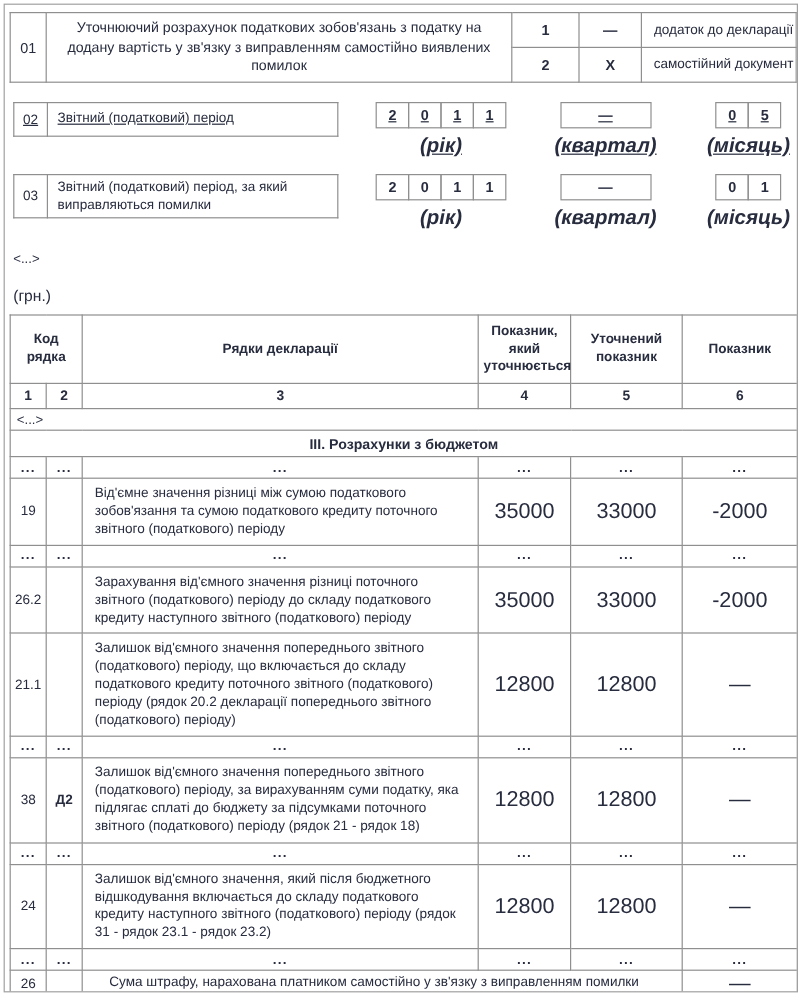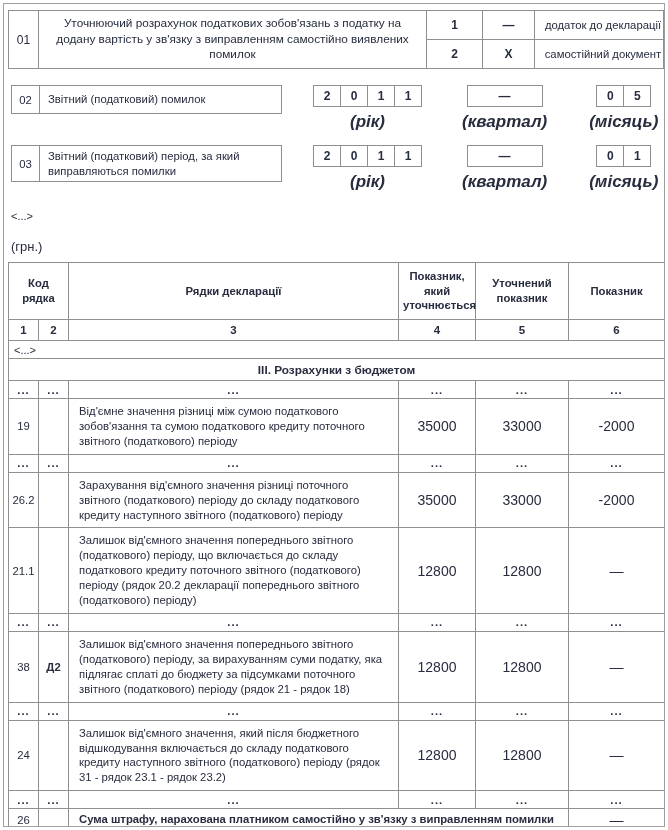--- a/index.html
+++ b/index.html
@@ -26,21 +26,21 @@
   .t01 { width:656px; margin-top:1px; }
   .t01 td { border:1px solid #8f8f8f; vertical-align:middle; }
   .t01 .code  { width:30px; text-align:center; font-size:12px; }
   .t01 .title { width:388px; text-align:center; font-weight:normal; font-size:11.8px; line-height:1.32; padding:3px 10px; }
   .t01 .num   { width:56px; text-align:center; font-weight:bold; font-size:12px; height:29px; }
   .t01 .mark  { width:52px; text-align:center; font-weight:bold; font-size:12px; }
   .t01 .lbl   { text-align:center; font-size:11.3px; padding-left:8px; }
 
   
   .period-row { display:flex; align-items:flex-start; margin-left:3px; }
-  .p02 { margin-top:16px; }
+  .p02 { margin-top:16px;text-decoration:underline; }
   .p03 { margin-top:13px; }
   .pbox { width:271px; }
   .pbox td { border:1px solid #8f8f8f; font-size:11.3px; }
   .pbox .code { width:28px; text-align:center; }
   .pbox .pdesc { padding:3px 8px; line-height:1.3; }
   .p02 .pbox td { height:28px; }
   .pgroup { display:flex; flex-direction:column; align-items:center; }
   .g-year    { margin-left:31px; }
   .g-quarter { margin-left:40px; }
   .g-month   { margin-left:42px; }
@@ -63,23 +63,23 @@
   .main { width:656px; margin-top:8px; table-layout:fixed;border-radius:12px; }
   .main th, .main td { border:1px solid #8f8f8f; font-size:11.3px; vertical-align:middle; }
   .main th { font-weight:bold; text-align:center; padding:6px 4px; line-height:1.3; }
   .main .colnum { text-align:center; font-weight:bold; height:21px; font-size:11.5px; }
   .main .prerow { text-align:left; padding:2px 5px; font-size:11px; height:18px; }
   .main .section { text-align:center; font-weight:bold; font-size:11.8px; height:22px; }
   .main .dots { text-align:center; height:18px; font-weight:bold; letter-spacing:1px; }
   .main .rcode { text-align:center; }
   .main .rapp  { text-align:center; font-weight:bold; }
   .main .rdesc { text-align:left; padding:5px 10px; line-height:1.32; }
-  .main .rval  { text-align:center; font-size:14px; }
+  .main .rval  { text-align:center; font-size:18px; }
   .main .r26 td { height:22px; }
-  .main .r26 .rdesc { padding:3px 10px;font-weight:bold; }
+  .main .r26 .rdesc { padding:3px 22px; }
 </style>
 </head>
 <body>
 
 <div class="page">
 <div class="frame">
 
   <table class="t01">
     <tbody>
       <tr>
@@ -95,21 +95,21 @@
         <td class="lbl">самостійний документ</td>
       </tr>
     </tbody>
   </table>
 
   <div class="period-row p02">
     <table class="pbox">
       <tbody>
             <tr>
         <td class="code">02</td>
-        <td class="pdesc">Звітний (податковий) помилок</td>
+        <td class="pdesc">Звітний (податковий) період</td>
       </tr>
           </tbody>
     </table>
     <div class="pgroup g-year">
       <div class="cells">
         <span class="dcell">2</span>
         <span class="dcell">0</span>
         <span class="dcell">1</span>
         <span class="dcell">1</span>
       </div>

